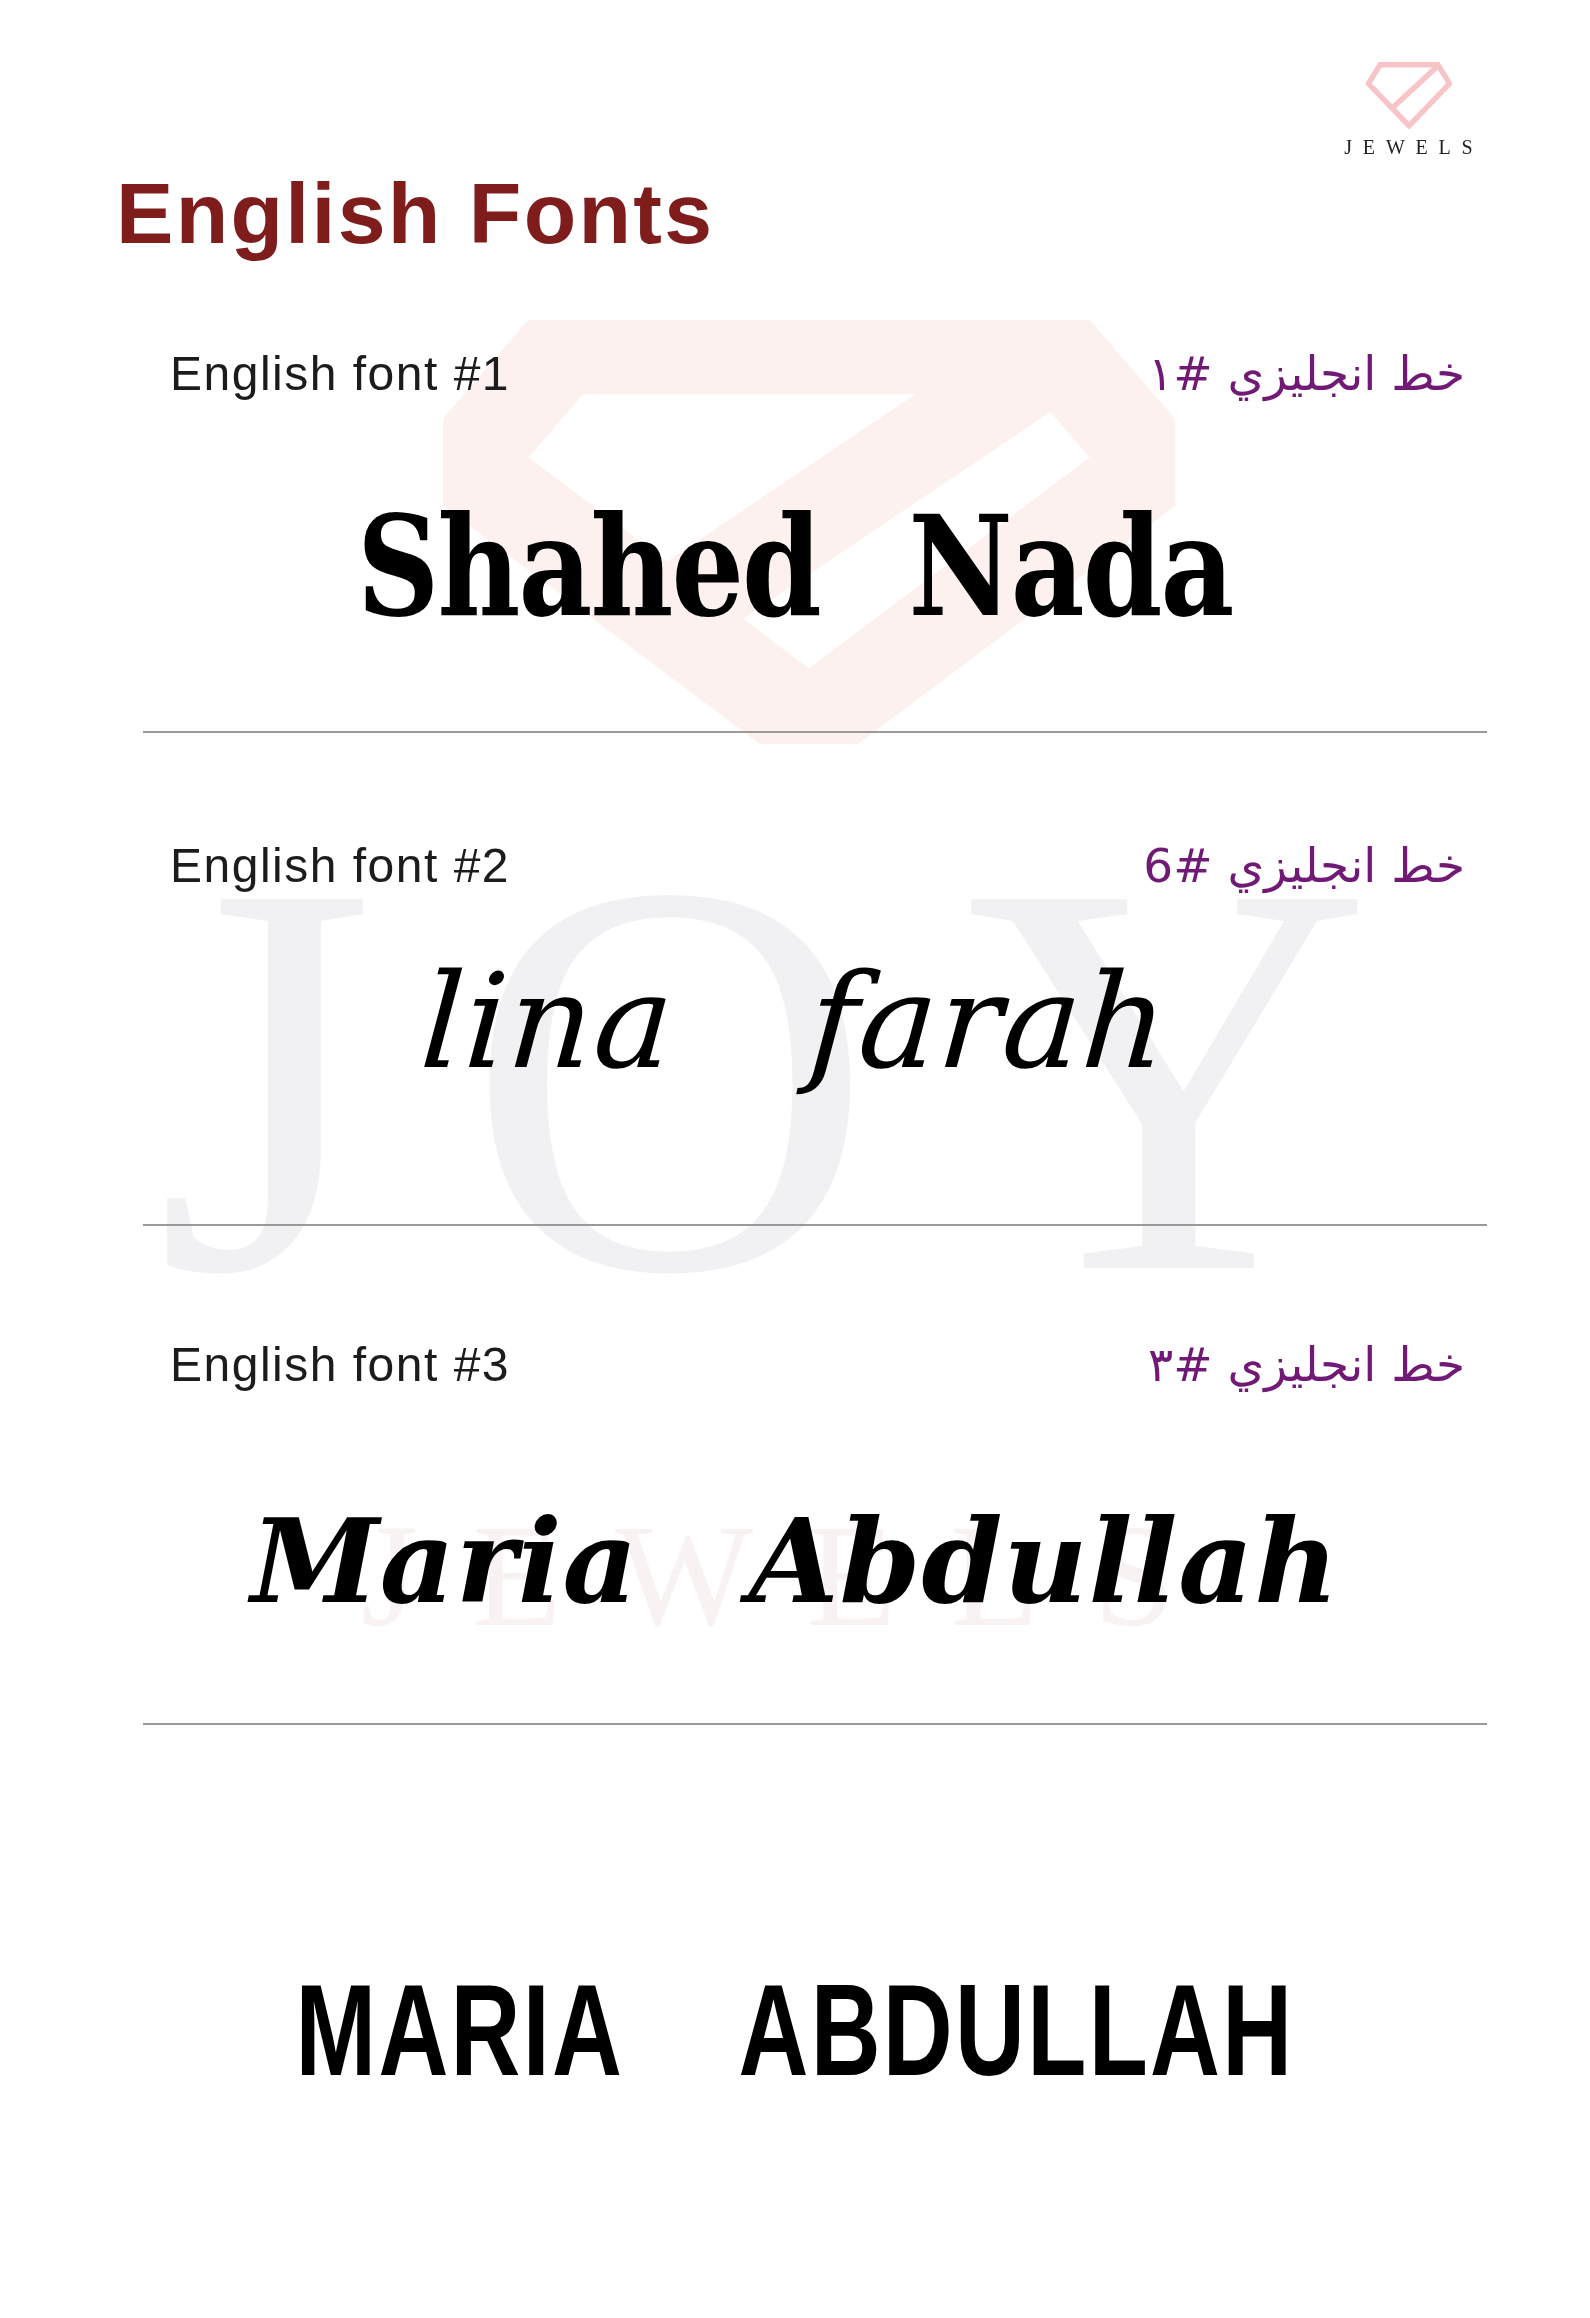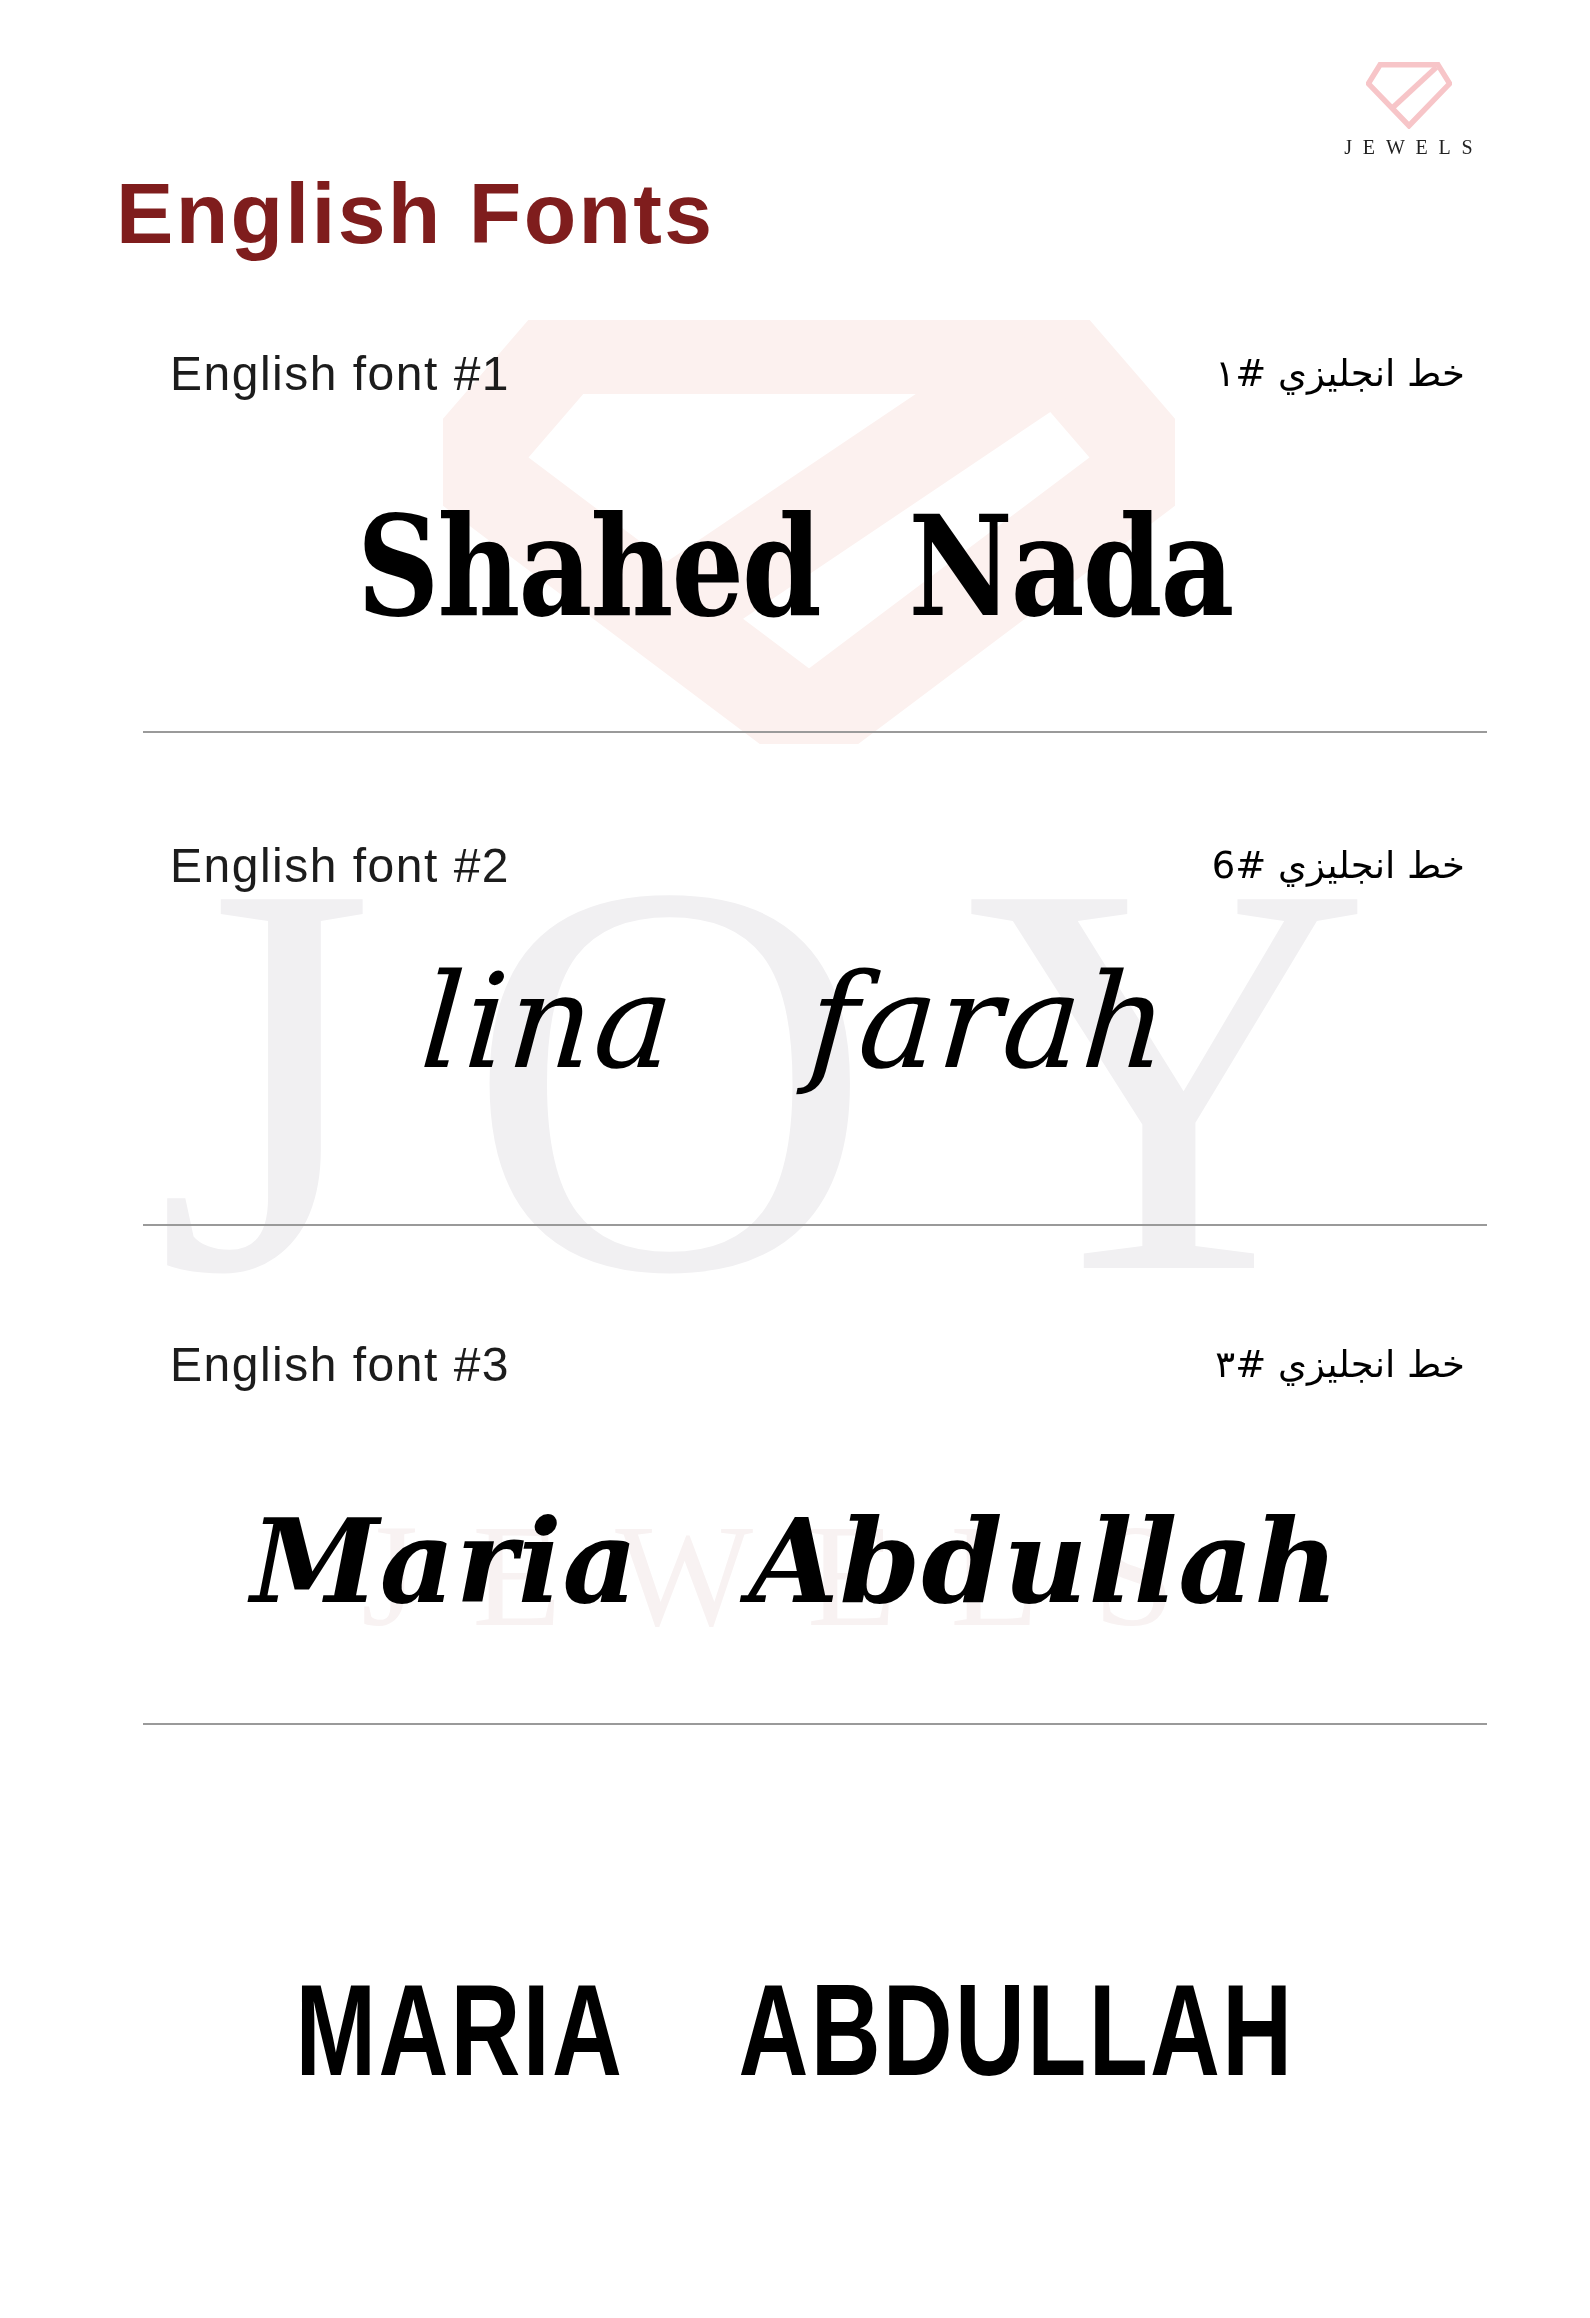--- a/index.html
+++ b/index.html
@@ -64,21 +64,21 @@
     left:16px;width:1590px;height:69px;
   }
   .label-en{
     position:absolute;left:154px;top:0;
     font-size:48px;letter-spacing:1.5px;color:#1c1c1c;
     line-height:69px;white-space:nowrap;
   }
   .label-ar{
     position:absolute;right:141px;top:0;
     font-family:"DejaVu Sans", sans-serif;
-    font-size:37px;color:#000000;
+    font-size:47px;color:#701a75;
     line-height:69px;white-space:nowrap;
   }
   .row-1{top:339px;}
   .row-2{top:821px;margin-top:10px;}
   .row-3{top:1330px;text-align:right;}
   .row-4{top:1831px;}
   .sample{
     position:absolute;z-index:2;
     left:0;width:1590px;
     text-align:center;color:#000000;

